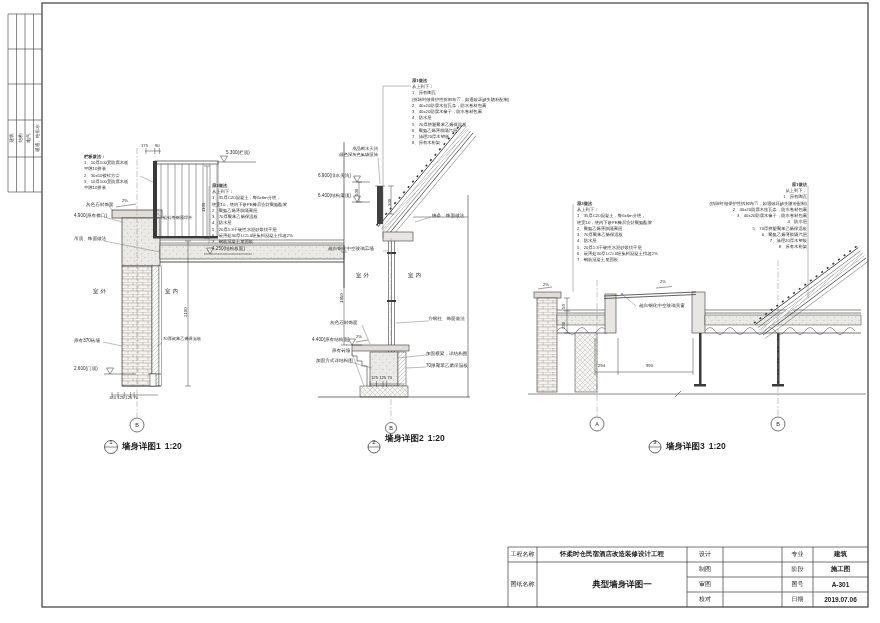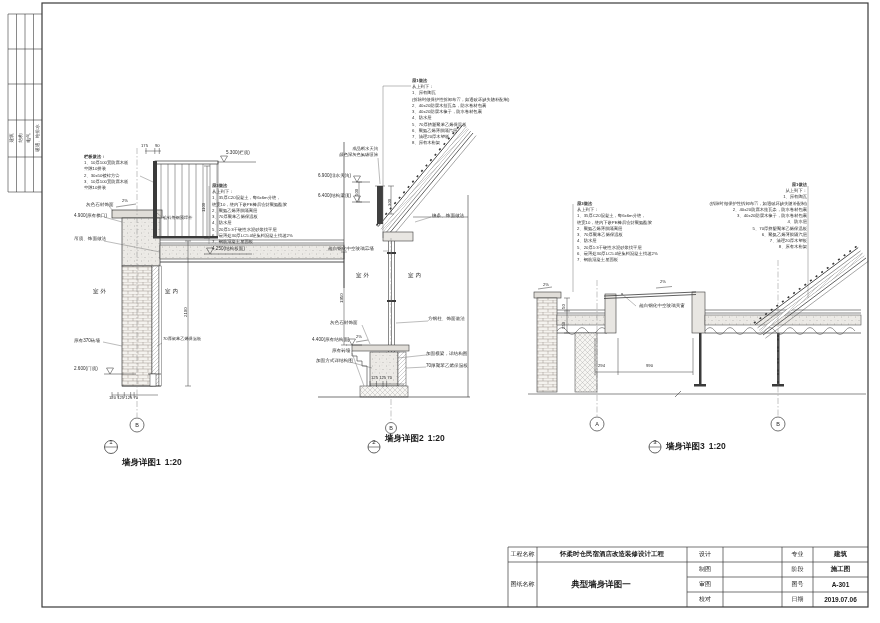--- a/index.html
+++ b/index.html
@@ -260,21 +260,21 @@
   <div class="lb" style="left:212px;top:246px">4.250(结构板面)</div>
   <div class="lb" style="left:74px;top:366px">2.600(门顶)</div>
   <div class="lb s4" style="left:141px;top:144px">175</div>
   <div class="lb s4" style="left:155px;top:144px">90</div>
   <div class="rot" style="left:201px;top:212px">1100</div>
   <div class="rot" style="left:183px;top:317px">2100</div>
   <div class="lb s4" style="left:109px;top:396px">120 125 125 70</div>
   <div class="lb s4" style="left:122px;top:199px">2%</div>
   <div class="bub" style="left:130px;top:421.5px">B</div>
   <div class="num" style="left:104.5px;top:439px">1</div>
-  <div class="ttl" style="left:122px;top:457px">
+  <div class="ttl" style="left:122px;top:441px">
     <span>墙身详图1</span><span class="sc">1:20</span>
   </div>
 
   <div class="notes" style="left:412px;top:78px">
     <div class="nt">屋1做法</div>
     <div>从上到下：</div>
     <div>1、原有陶瓦</div>
     <div>(拆除时做保护性拆卸布置，如遇破坏缺失随补配制)</div>
     <div>2、40x20防腐木挂瓦条，防水卷材包裹</div>
     <div>3、40x20防腐木椽子，防水卷材包裹</div>
@@ -350,21 +350,21 @@
   <div class="ttl" style="left:666px;top:441px">
     <span>墙身详图3</span><span class="sc">1:20</span>
   </div>
 
   <div class="tbc tbl" style="left:508px;top:547px;width:29px;height:15px">工程名称</div>
   <div class="tbc tbv" style="left:537px;top:547px;width:150px;height:15px">怀柔时仓民宿酒店改造装修设计工程</div>
   <div class="tbc tbl" style="left:687px;top:547px;width:36px;height:15px">设计</div>
   <div class="tbc tbl" style="left:782px;top:547px;width:31px;height:15px">专业</div>
   <div class="tbc tbv" style="left:813px;top:547px;width:55px;height:15px">建筑</div>
   <div class="tbc tbl" style="left:508px;top:562px;width:29px;height:45px">图纸名称</div>
-  <div class="tbc tbv2" style="left:541px;top:562px;width:120px;height:45px">典型墙身详图一</div>
+  <div class="tbc tbv2" style="left:562px;top:562px;width:120px;height:45px">典型墙身详图一</div>
   <div class="tbc tbl" style="left:687px;top:562px;width:36px;height:15px">制图</div>
   <div class="tbc tbl" style="left:687px;top:577px;width:36px;height:15px">审图</div>
   <div class="tbc tbl" style="left:687px;top:592px;width:36px;height:15px">校对</div>
   <div class="tbc tbl" style="left:782px;top:562px;width:31px;height:15px">阶段</div>
   <div class="tbc tbv" style="left:813px;top:562px;width:55px;height:15px">施工图</div>
   <div class="tbc tbl" style="left:782px;top:577px;width:31px;height:15px">图号</div>
   <div class="tbc tbv" style="left:813px;top:577px;width:55px;height:15px">A-301</div>
   <div class="tbc tbl" style="left:782px;top:592px;width:31px;height:15px">日期</div>
   <div class="tbc tbv" style="left:813px;top:592px;width:55px;height:15px">2019.07.06</div>
 

